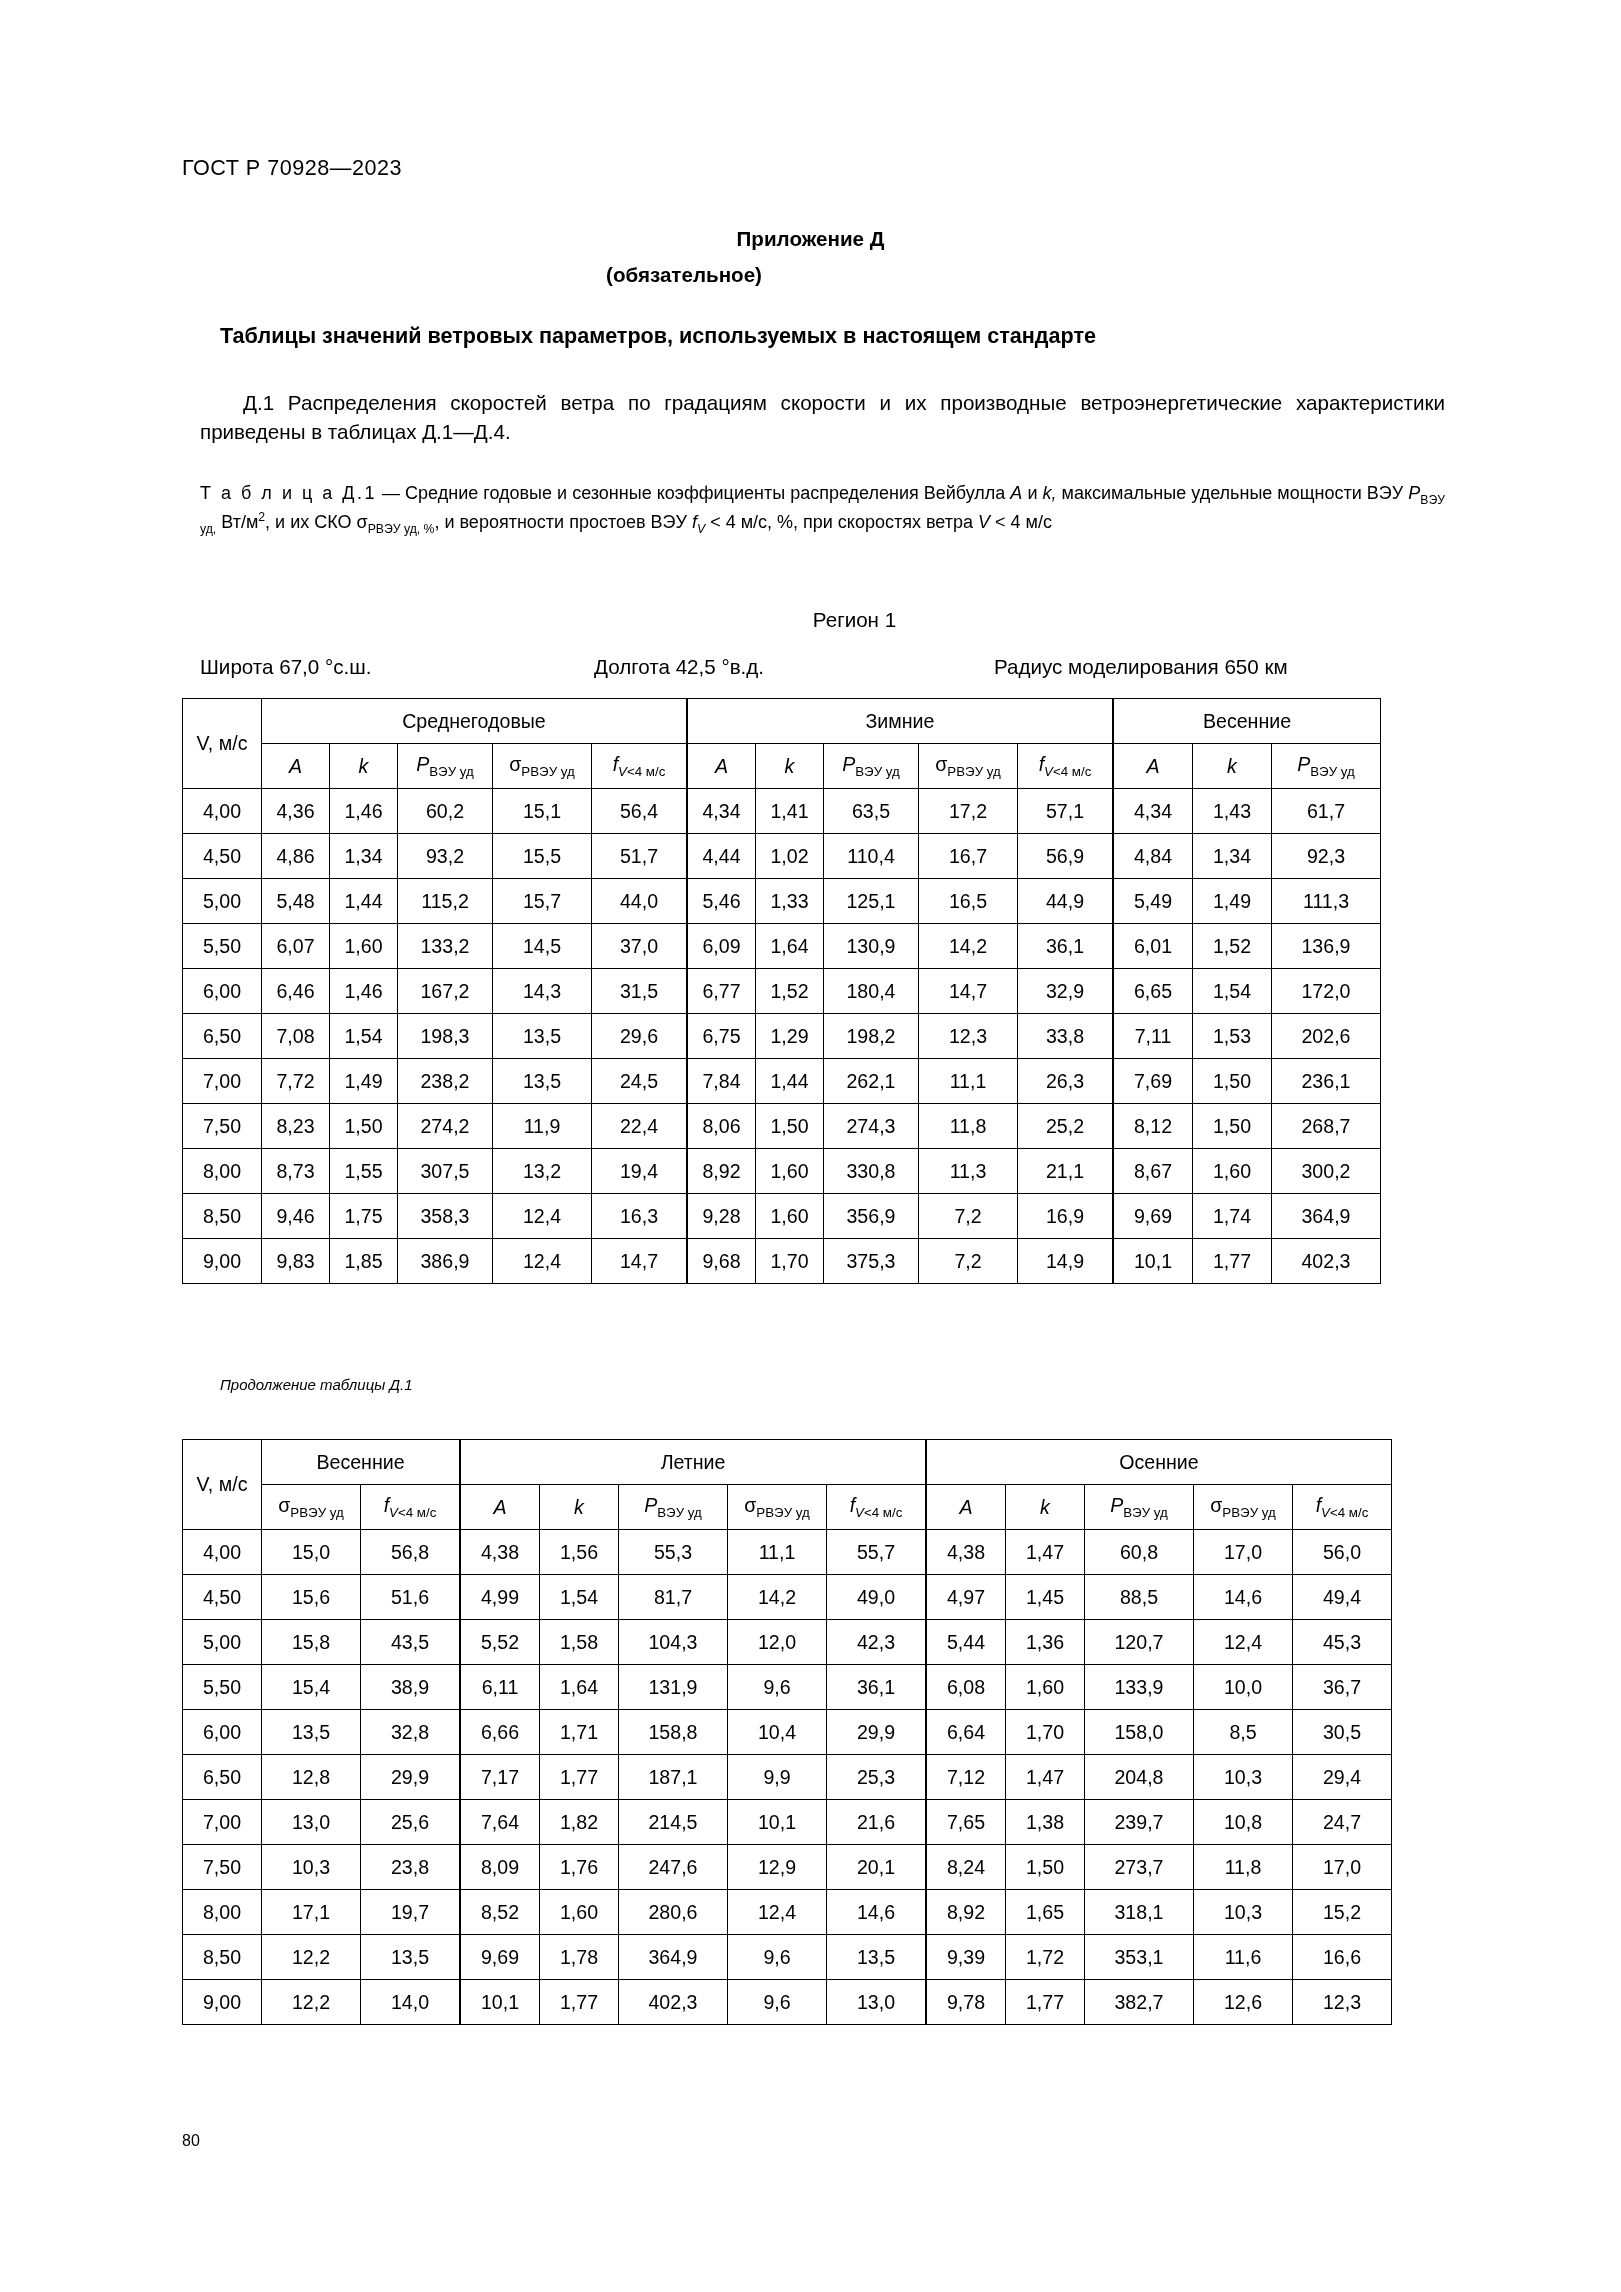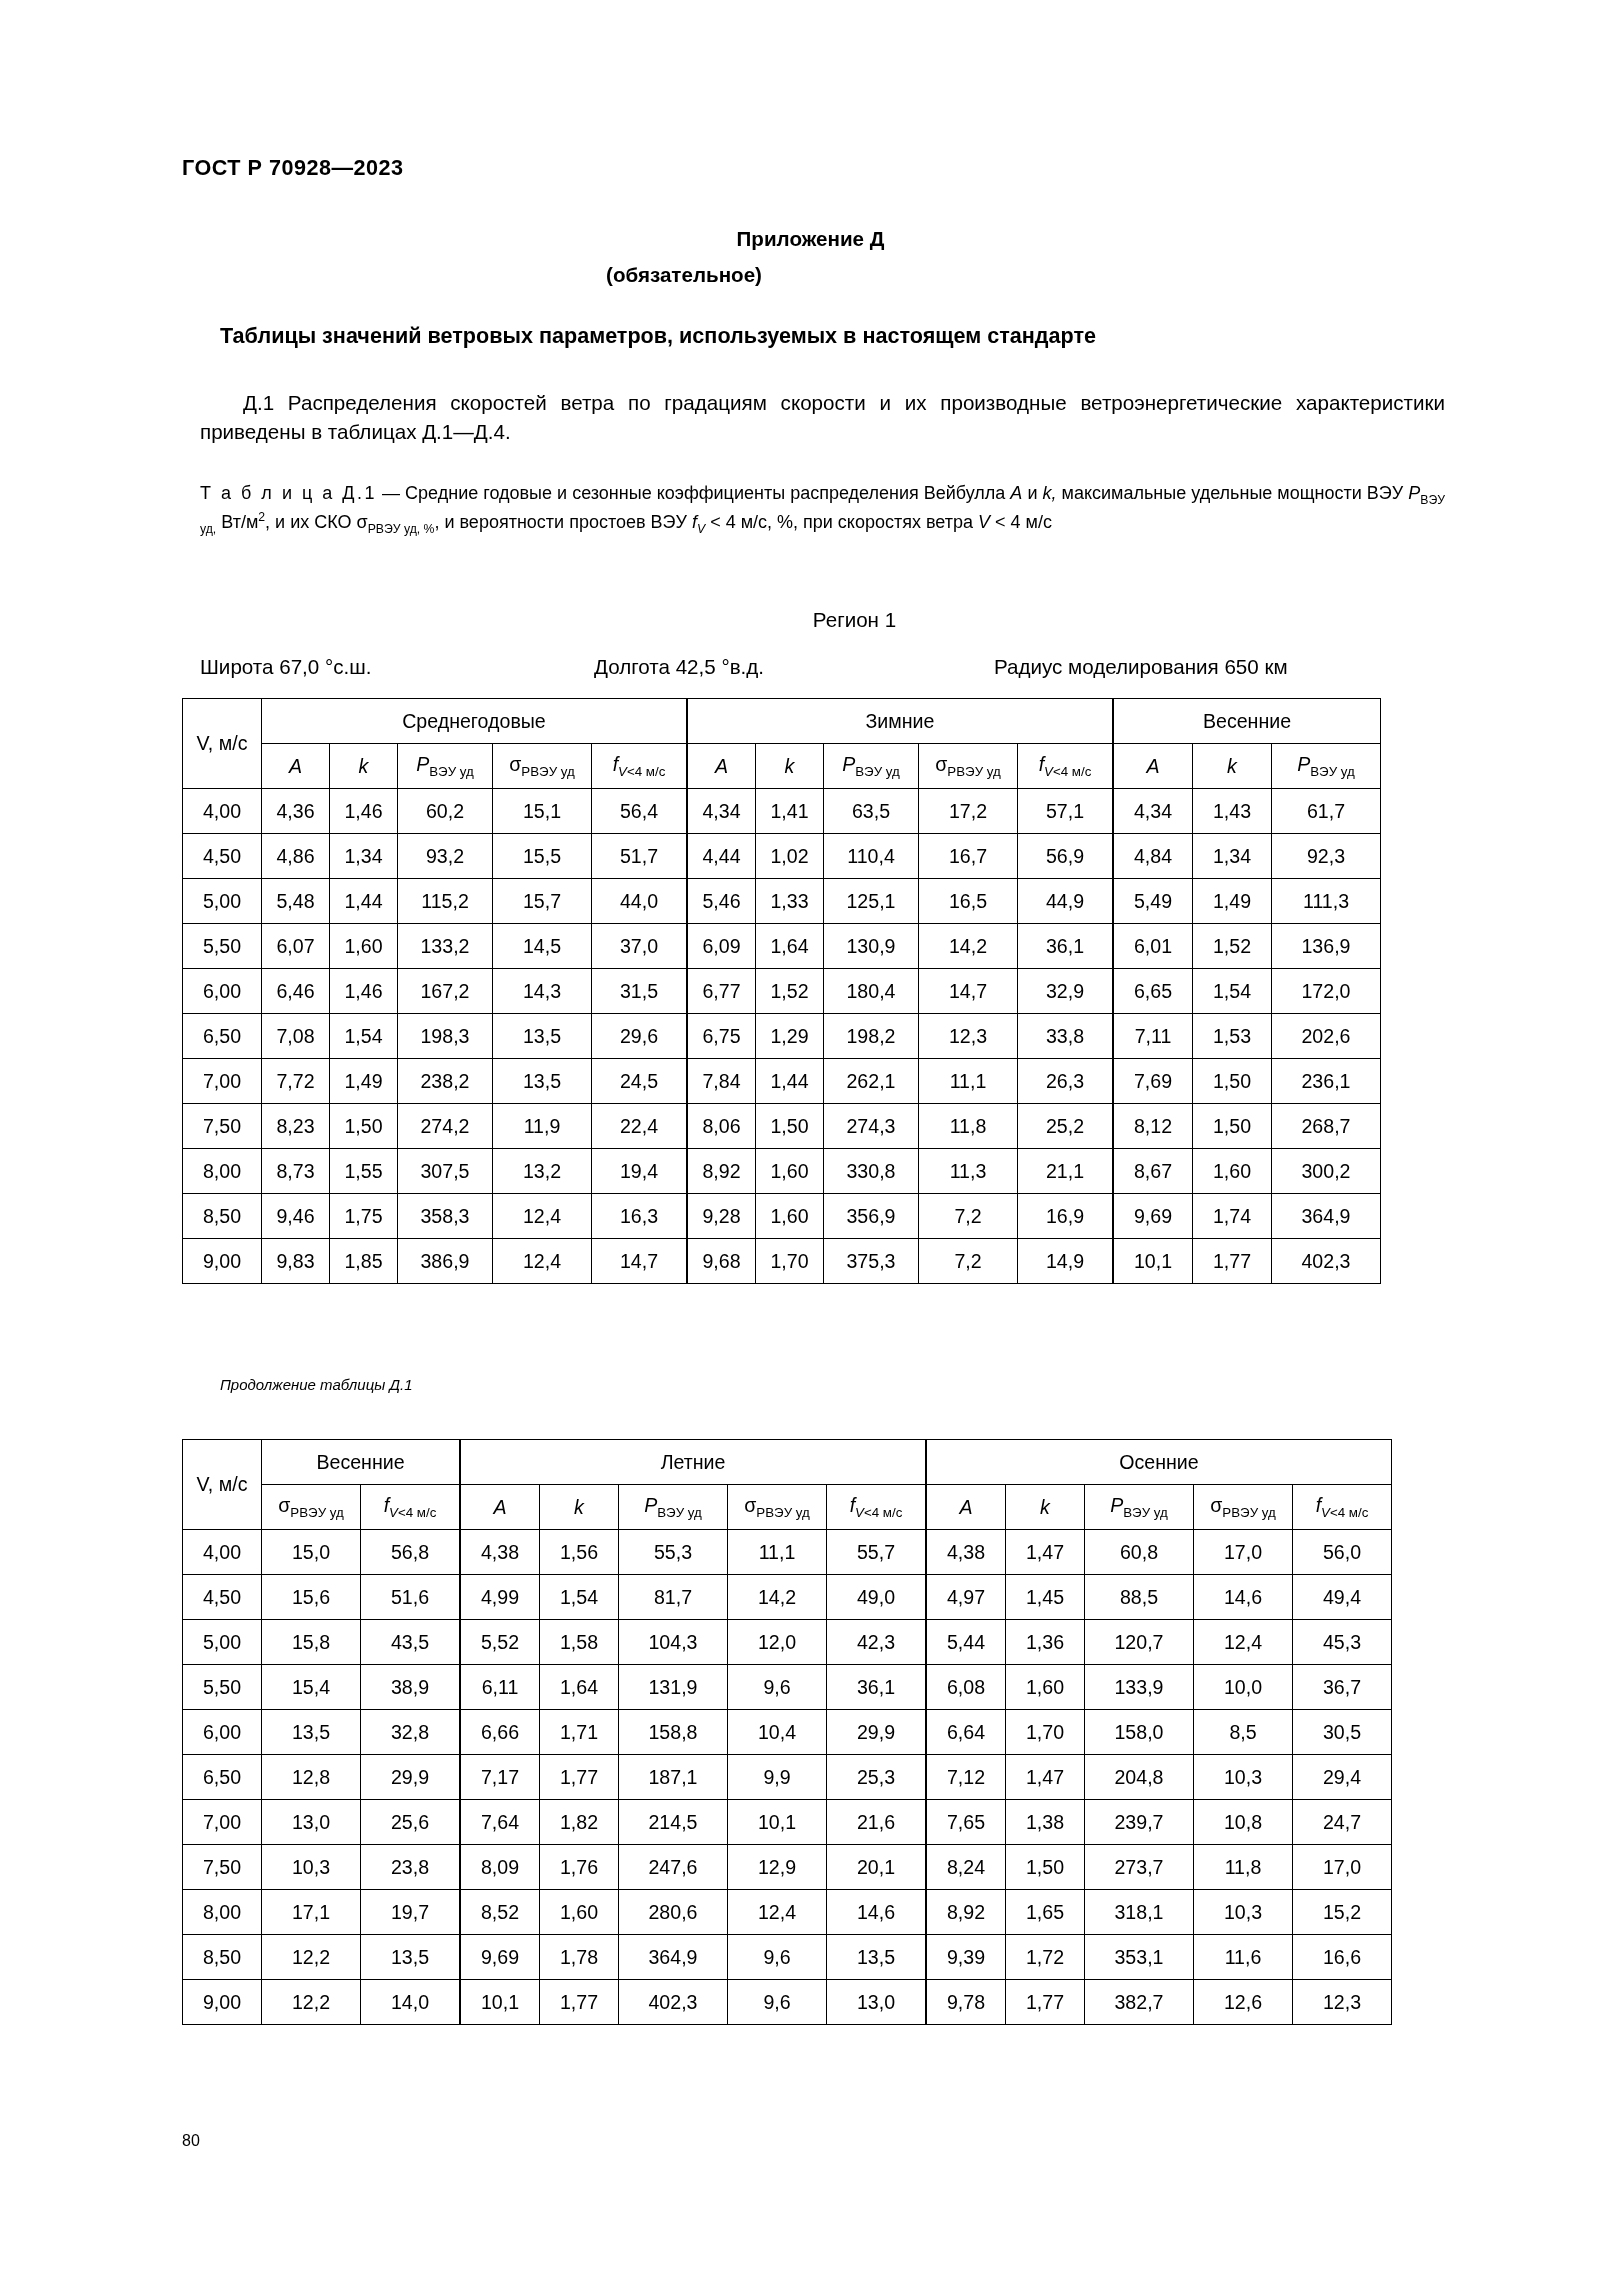--- a/index.html
+++ b/index.html
@@ -19,21 +19,21 @@
     width: 1621px;
     height: 2293px;
     box-sizing: border-box;
     padding: 0;
   }
   .header {
     position: absolute;
     left: 182px;
     top: 155px;
     font-size: 21.6px;
-    font-weight: bold;
+    font-weight: normal;
     letter-spacing: 0.5px;
   }
   .appendix-title {
     position: absolute;
     top: 227px;
     left: 0;
     width: 1621px;
     text-align: center;
     font-size: 20.6px;
     font-weight: bold;

